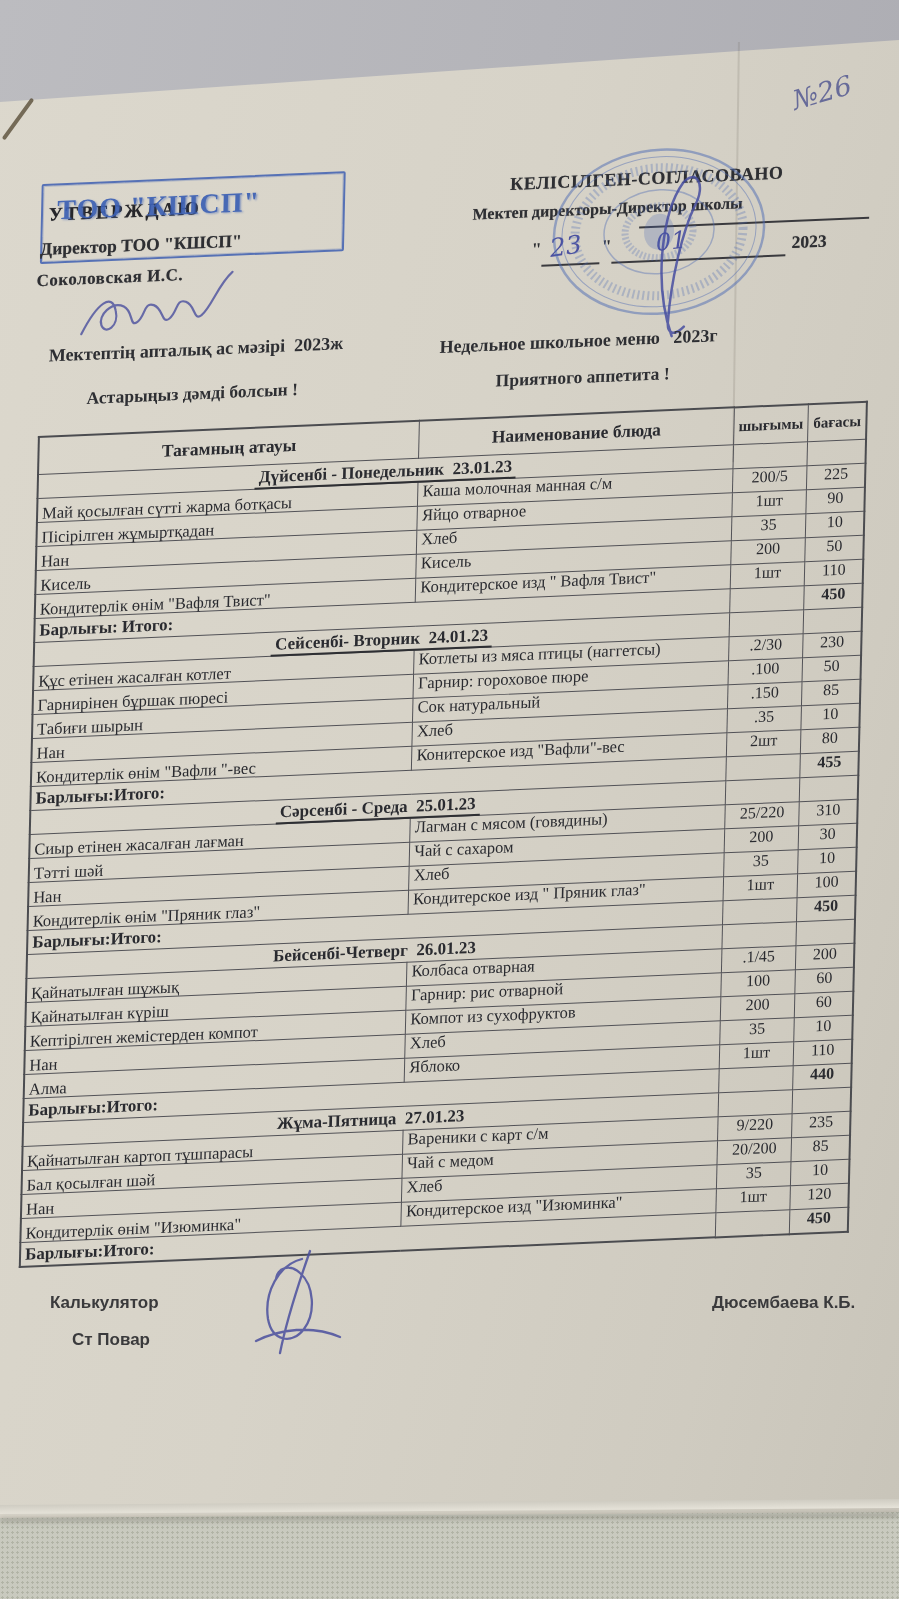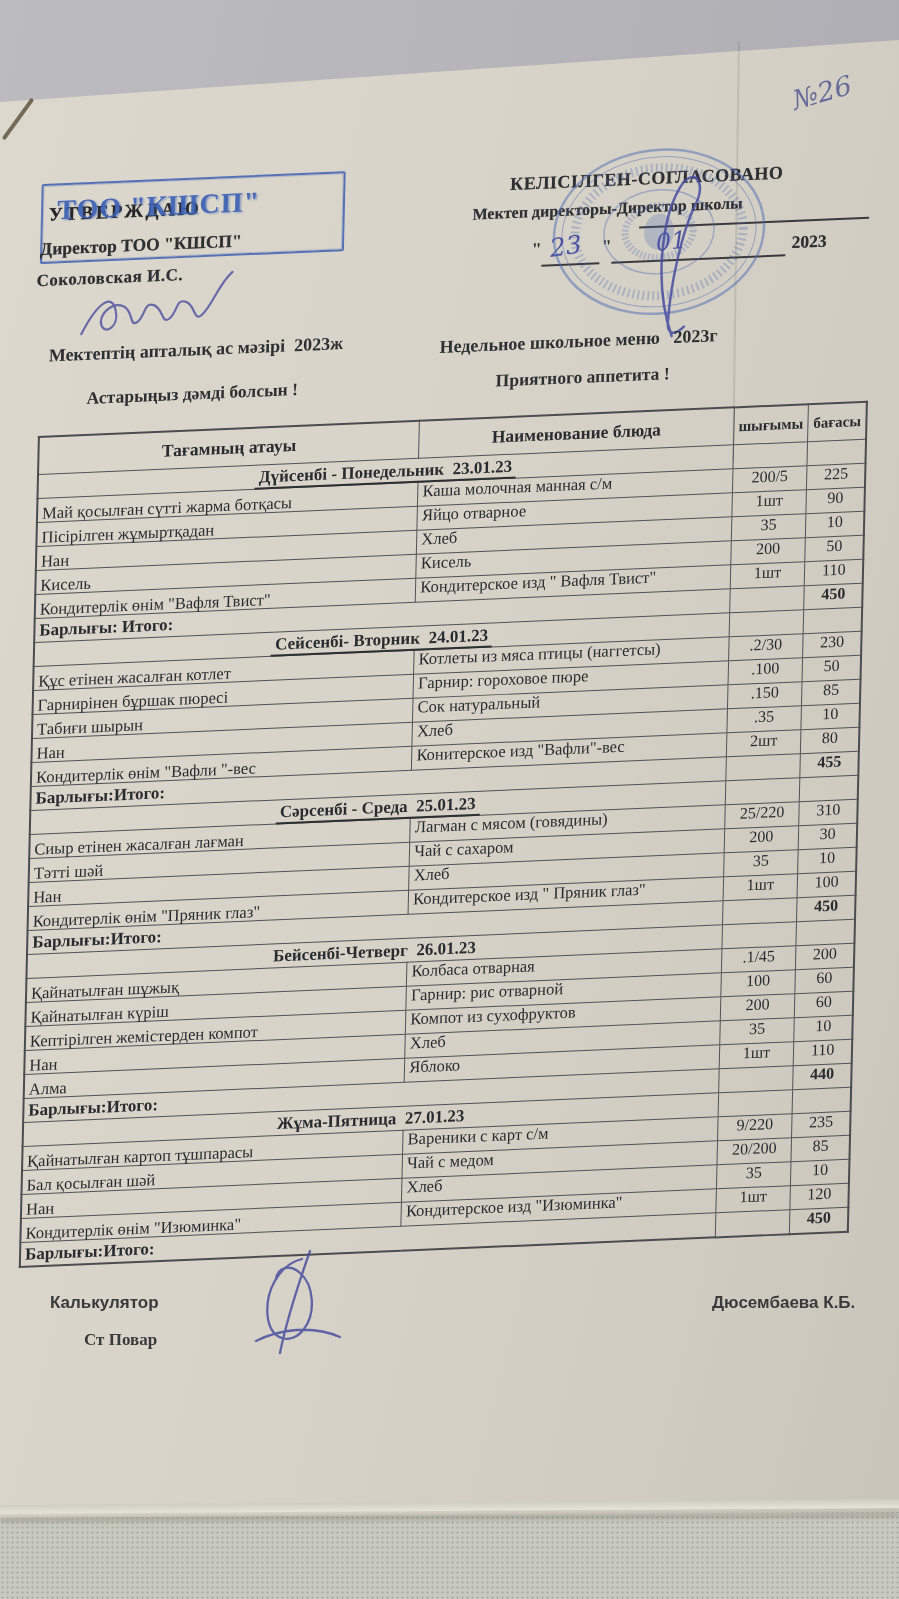--- a/index.html
+++ b/index.html
@@ -103,21 +103,21 @@
   td.day-cell{text-align:center;vertical-align:middle;}
   .day-text{font-weight:bold;font-size:17px;white-space:pre;}
   .day-text.u{border-bottom:2px solid #2e2f33;padding:0 4px 1px 4px;}
   td.total-label{font-weight:bold;font-size:17px;vertical-align:middle;}
   td.price.total{font-weight:bold;}
   
   .sig{overflow:visible;}
   
   .footer-text{font-family:"Liberation Sans","DejaVu Sans",sans-serif;font-weight:bold;font-size:17px;color:#3a3a3c;}
   #footer-role1{left:50px;top:1293px;}
-  #footer-role2{left:84px;top:1330px;font-family:Liberation Serif, serif;}
+  #footer-role2{left:72px;top:1330px;}
   #footer-name{left:712px;top:1293px;text-align:right;}
 </style>
 </head>
 <body>
 
 <div class="abs" id="top-sheet"></div>
 <div class="abs" id="paper"></div>
 <div class="abs" id="paper-edge"></div>
 <div class="abs" id="edge-shadow"></div>
 <div class="abs" id="corner-mark"></div>

